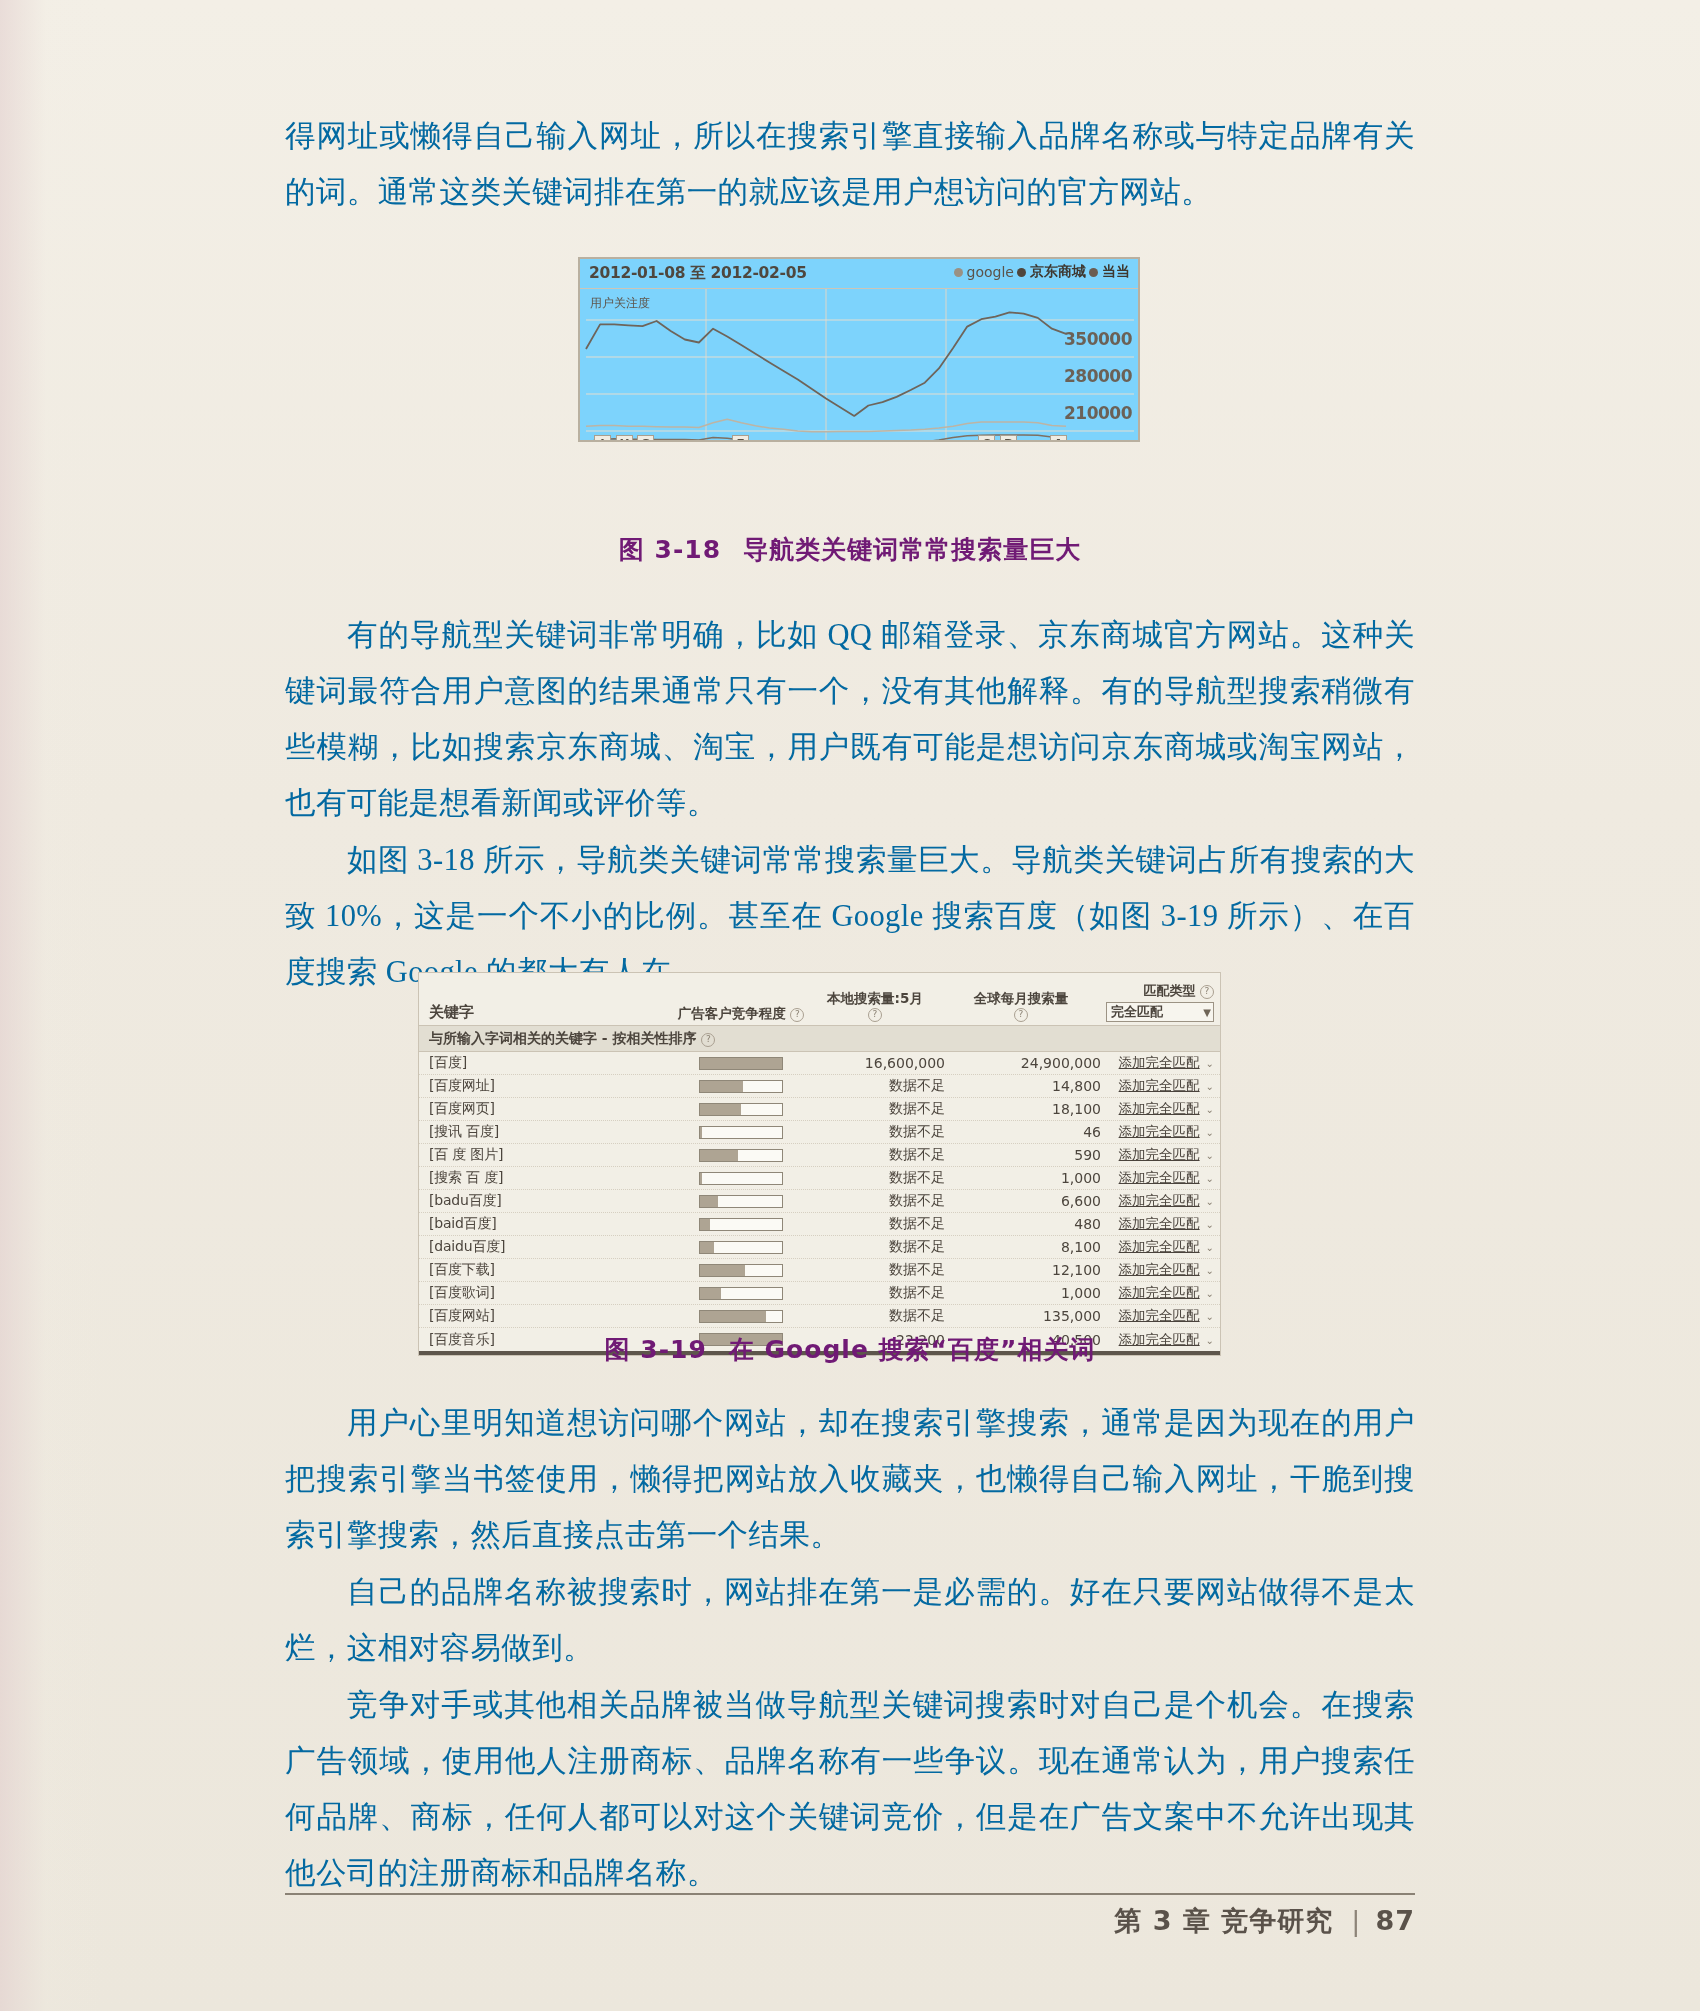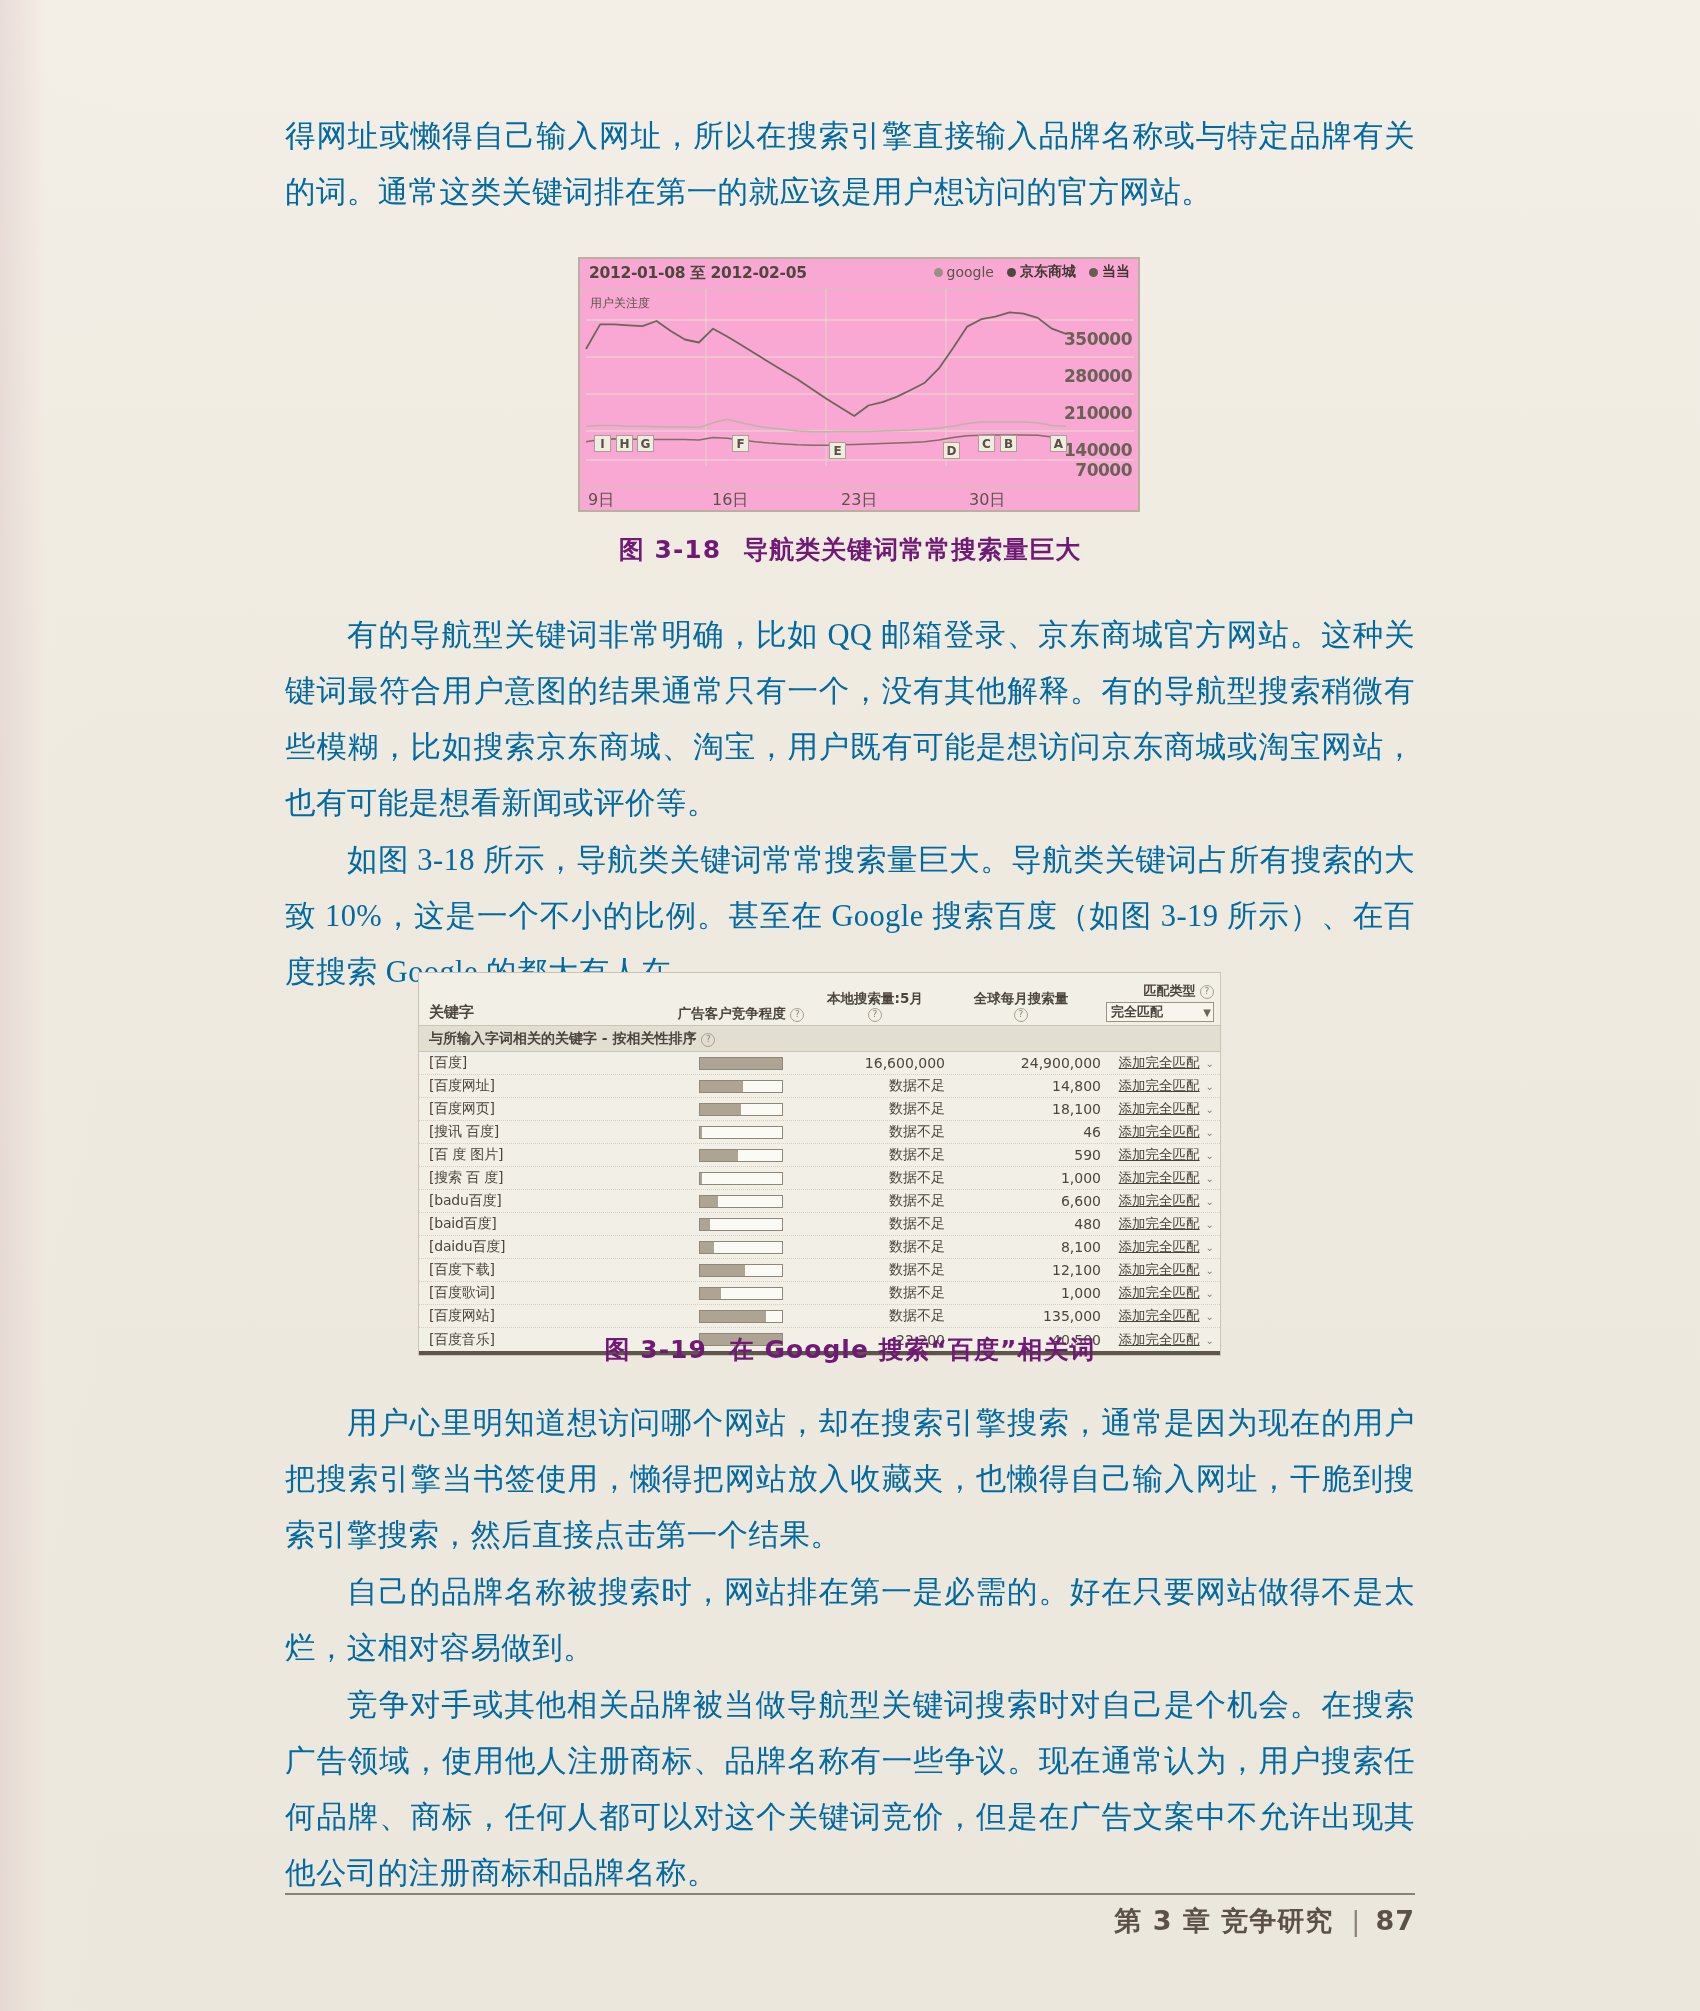--- a/index.html
+++ b/index.html
@@ -42,38 +42,38 @@
     font-size:25px;
     font-weight:bold;
     letter-spacing:1px;
     color:#701a75;
   }
   .caption .num { margin-right:22px; }
 
   
   .chart-wrap {
     position:absolute; left:578px; top:257px;
-    width:562px; height:255px;
-    background:#f9a8d4;
+    width:562px; height:185px;
+    background:#7dd3fc;
     border:2px solid #b9b0a0;
     box-sizing:border-box;
     overflow:hidden;
   }
   .chart-head {
     position:relative; height:30px;
     border-bottom:1px solid #cdc5b6;
     box-sizing:border-box;
   }
   .chart-range {
     position:absolute; left:9px; top:4px;
     font-family:"DejaVu Sans", sans-serif;
     font-size:15.5px; font-weight:bold;
     color:#4f473e; letter-spacing:-0.3px;
   }
-  .legend { position:absolute; right:8px; top:4px; display:flex; gap:13px; align-items:center; }
+  .legend { position:absolute; right:8px; top:4px; display:flex; gap:3px; align-items:center; }
   .legend-item { display:flex; align-items:center; gap:4px;
     font-family:"DejaVu Sans", sans-serif; font-size:14px; color:#5b534a; }
   .legend-item.bold { font-weight:bold; color:#3e372f; }
   .dot { width:9px; height:9px; border-radius:50%; display:inline-block; }
 
   .plot { position:relative; width:100%; height:225px; }
   .plot svg { position:absolute; left:0; top:0; }
 
   .ylab {
     position:absolute; right:6px;

